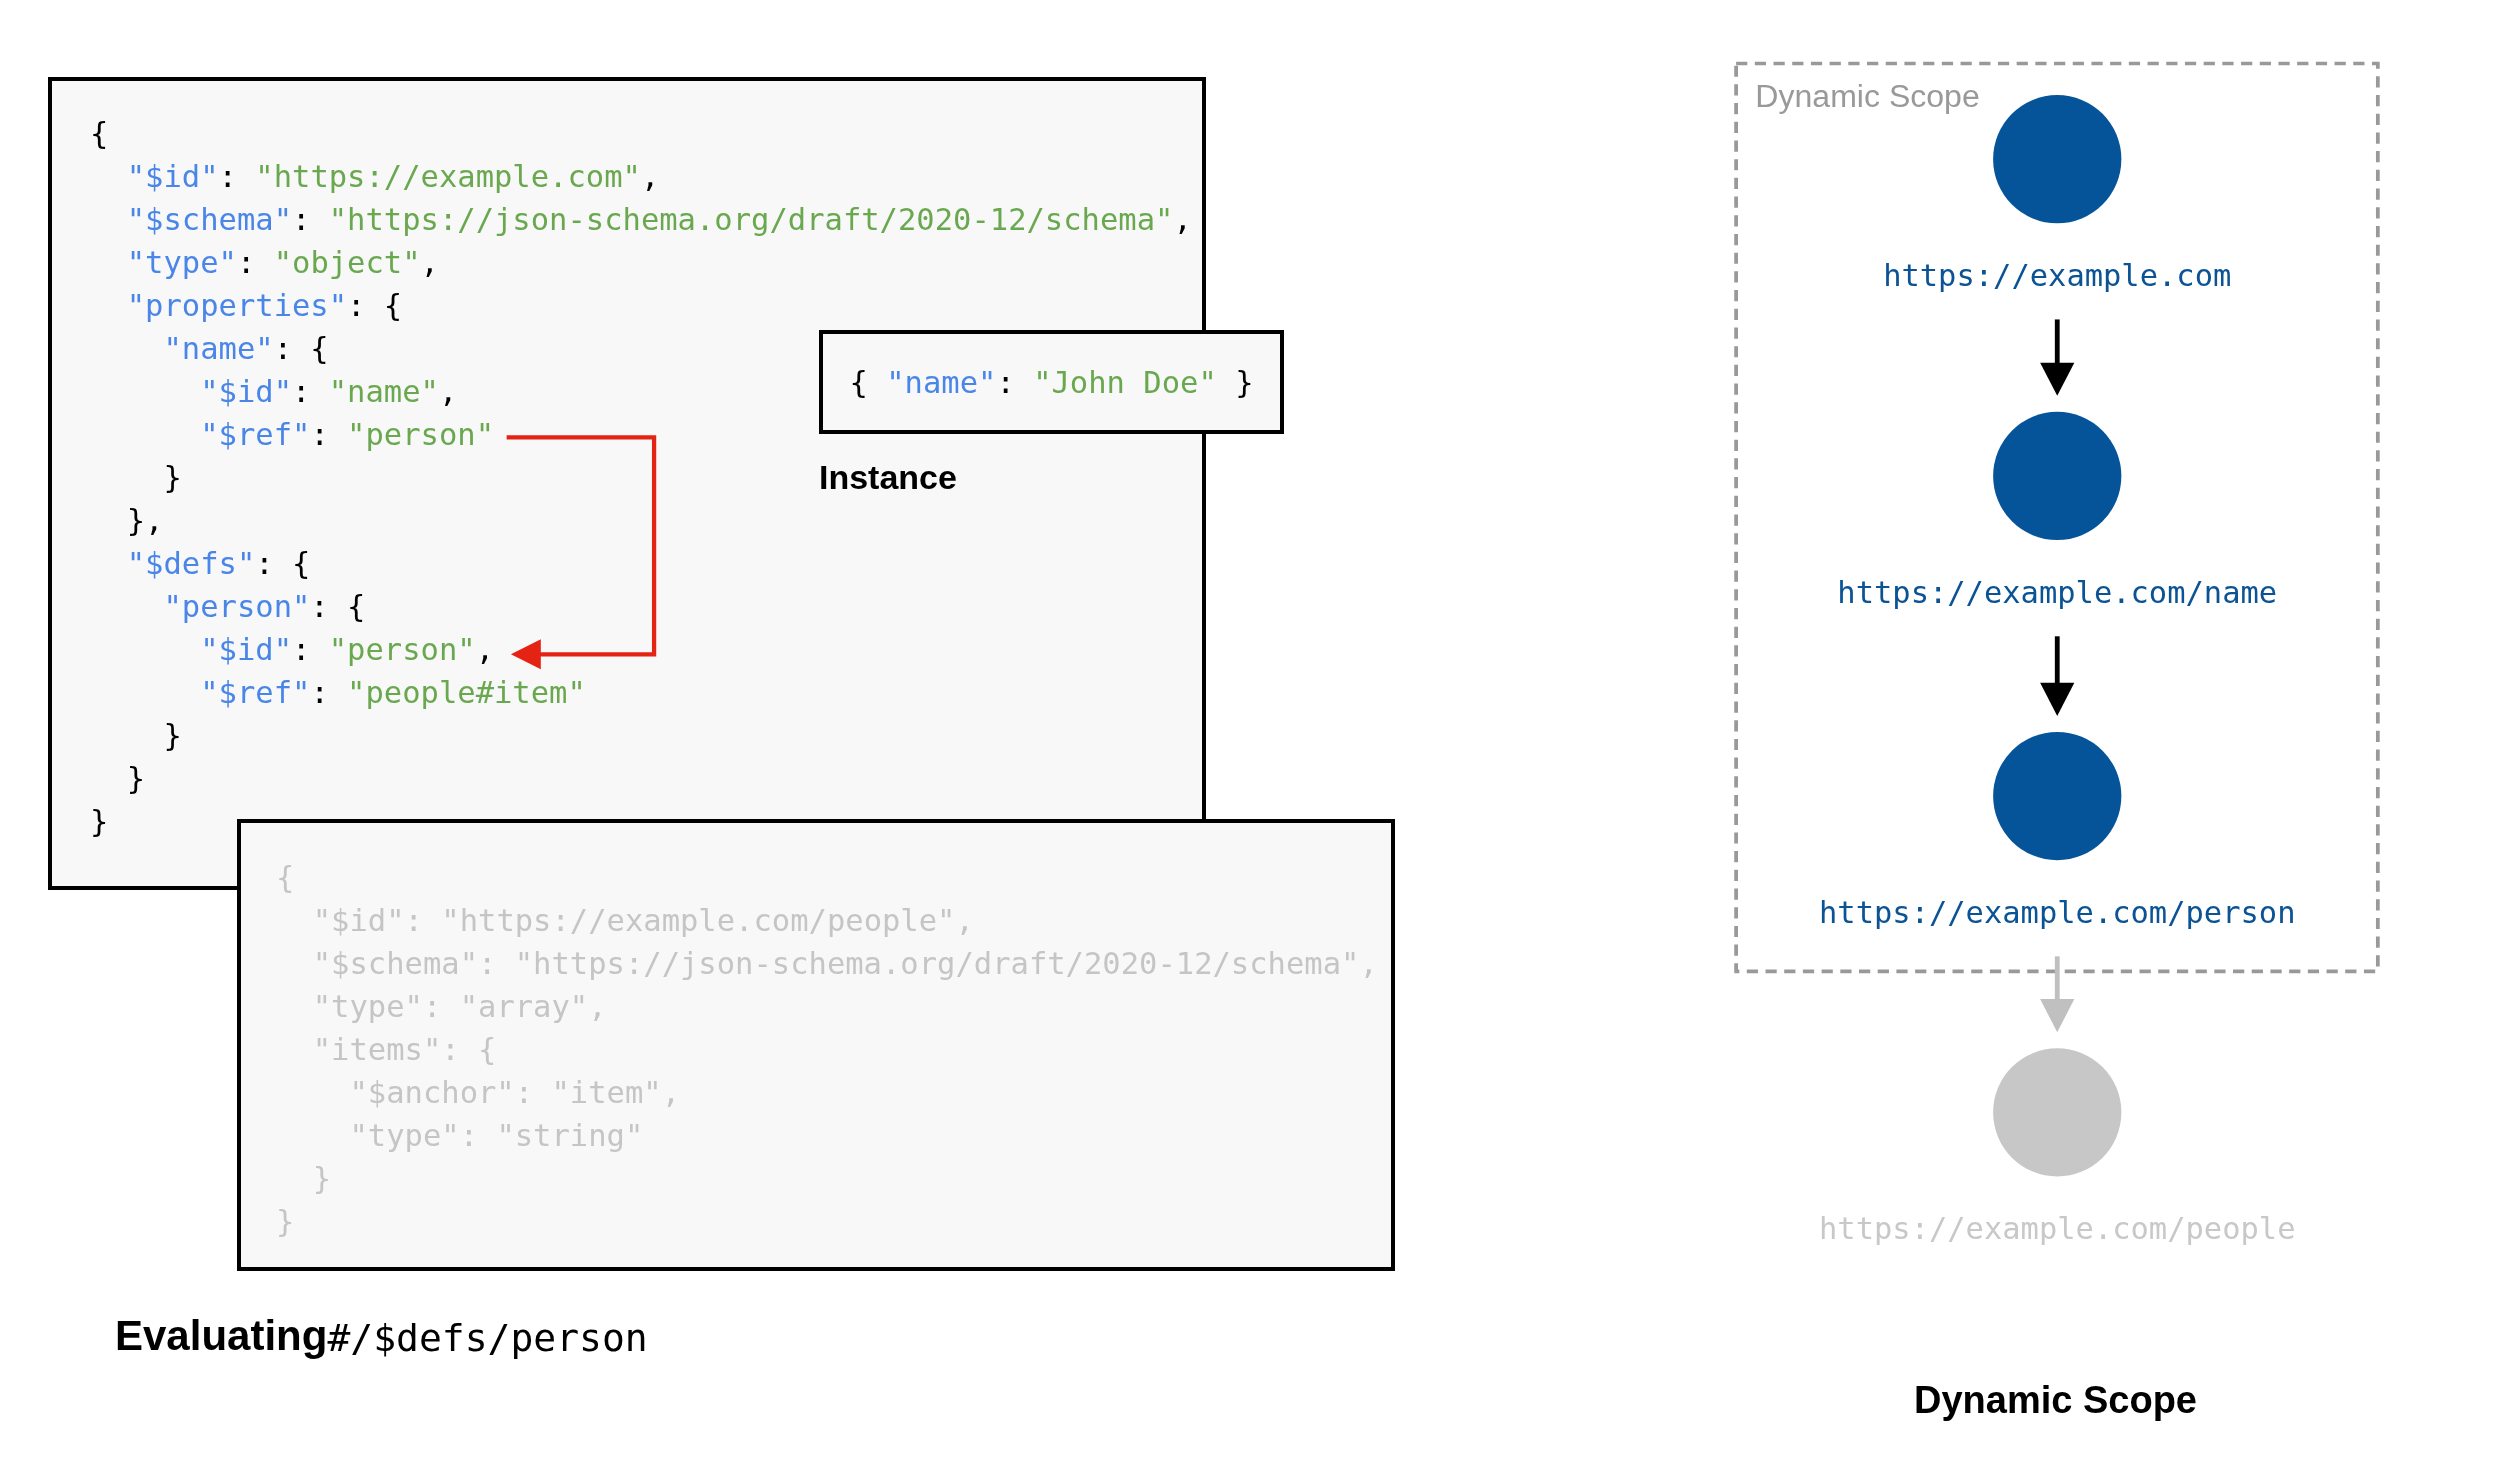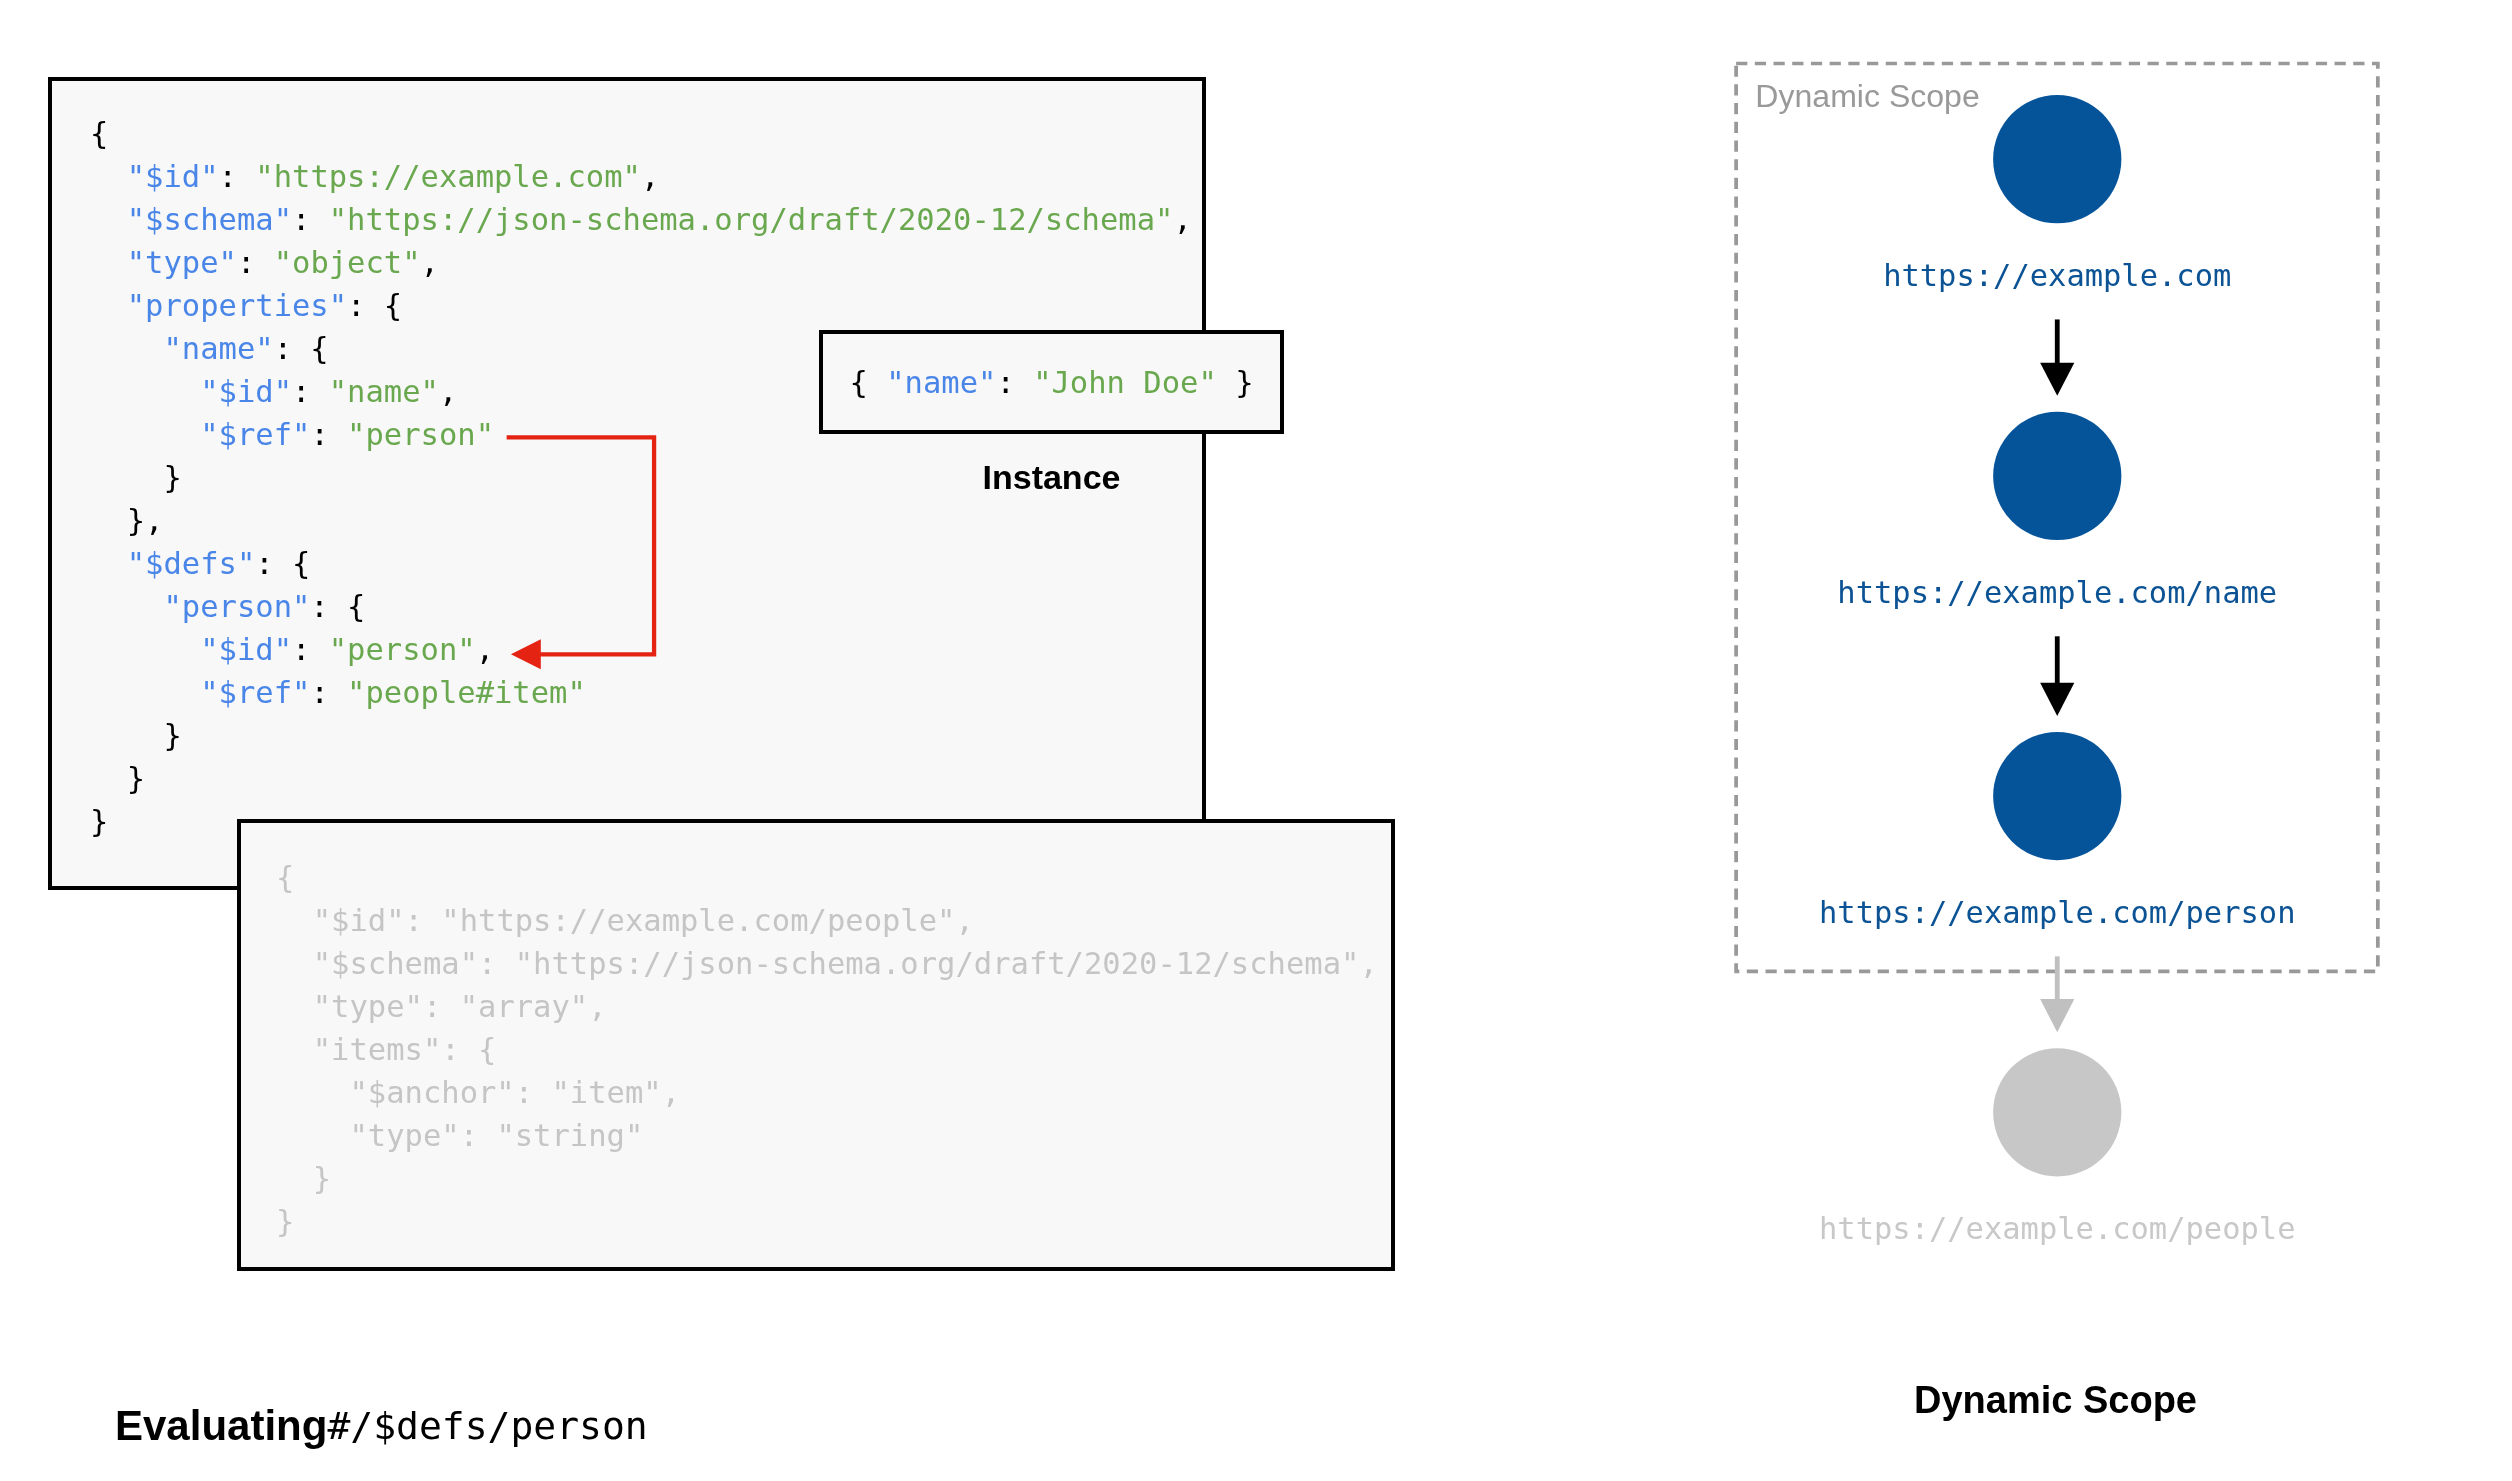--- a/index.html
+++ b/index.html
@@ -12,37 +12,37 @@
   #schema-box{left:48px;top:77px;width:1158px;height:813px;padding:30.5px 10.7px 0 38px;z-index:1}
   #people-box{left:237px;top:819px;width:1158px;height:452px;padding:33px 10.7px 0 35px;z-index:3}
   .code-line{font-family:"DejaVu Sans Mono","Liberation Mono",monospace;font-size:30.5px;line-height:43px;white-space:pre}
   .tok-p{color:var(--punct,#000)}
   .tok-k{color:var(--key,#4a86e8)}
   .tok-s{color:var(--str,#6aa84f)}
   .muted-box .code-line span{color:var(--muted,#c5c5c5) !important}
 
   
   #instance-box{left:819px;top:330px;width:465px;height:104px;display:flex;align-items:center;justify-content:center;z-index:4}
-  #instance-label{position:absolute;left:819px;top:458px;width:465px;text-align:center;font-size:34px;font-weight:bold;color:#000;z-index:4}
+  #instance-label{position:absolute;left:819px;top:458px;width:465px;font-size:34px;font-weight:bold;color:#000;z-index:4}
 
   
   #ref-arrow-svg{position:absolute;left:481px;top:417px;width:203px;height:278px;z-index:5}
   .red-line{fill:none;stroke:var(--red,#e42313);stroke-width:8}
   .red-head{fill:var(--red,#e42313)}
 
   
   #scope-svg{position:absolute;left:1700px;top:48px;width:738px;height:1261px;z-index:2}
   .dashed-rect{fill:none;stroke:var(--panel-gray,#999);stroke-width:7;stroke-dasharray:21 14}
   .panel-label{font-family:"Liberation Sans",sans-serif;font-size:60px;fill:var(--panel-gray,#999)}
   .scope-url{font-family:"DejaVu Sans Mono","Liberation Mono",monospace;font-size:57px;text-anchor:middle}
   .scope-url.active{fill:var(--url-blue,#0b5394)}
   .scope-url.inactive{fill:var(--url-gray,#c8c8c8)}
 
   
-  .caption-left{position:absolute;left:115px;top:1402px;display:flex;align-items:center;z-index:6}
+  .caption-left{position:absolute;left:115px;top:1312px;display:flex;align-items:flex-end;z-index:6}
   .cap-bold{font-size:42px;font-weight:bold;color:#000}
   .cap-code{font-family:"DejaVu Sans Mono","Liberation Mono",monospace;font-size:38px;color:#000;margin-left:0}
   .caption-right{position:absolute;left:1735px;top:1379px;width:641px;text-align:center;font-size:38px;font-weight:bold;color:#000;z-index:6}
 </style>
 </head>
 <body>
 
 <div class="page">
 
   <div class="code-box" id="schema-box">

